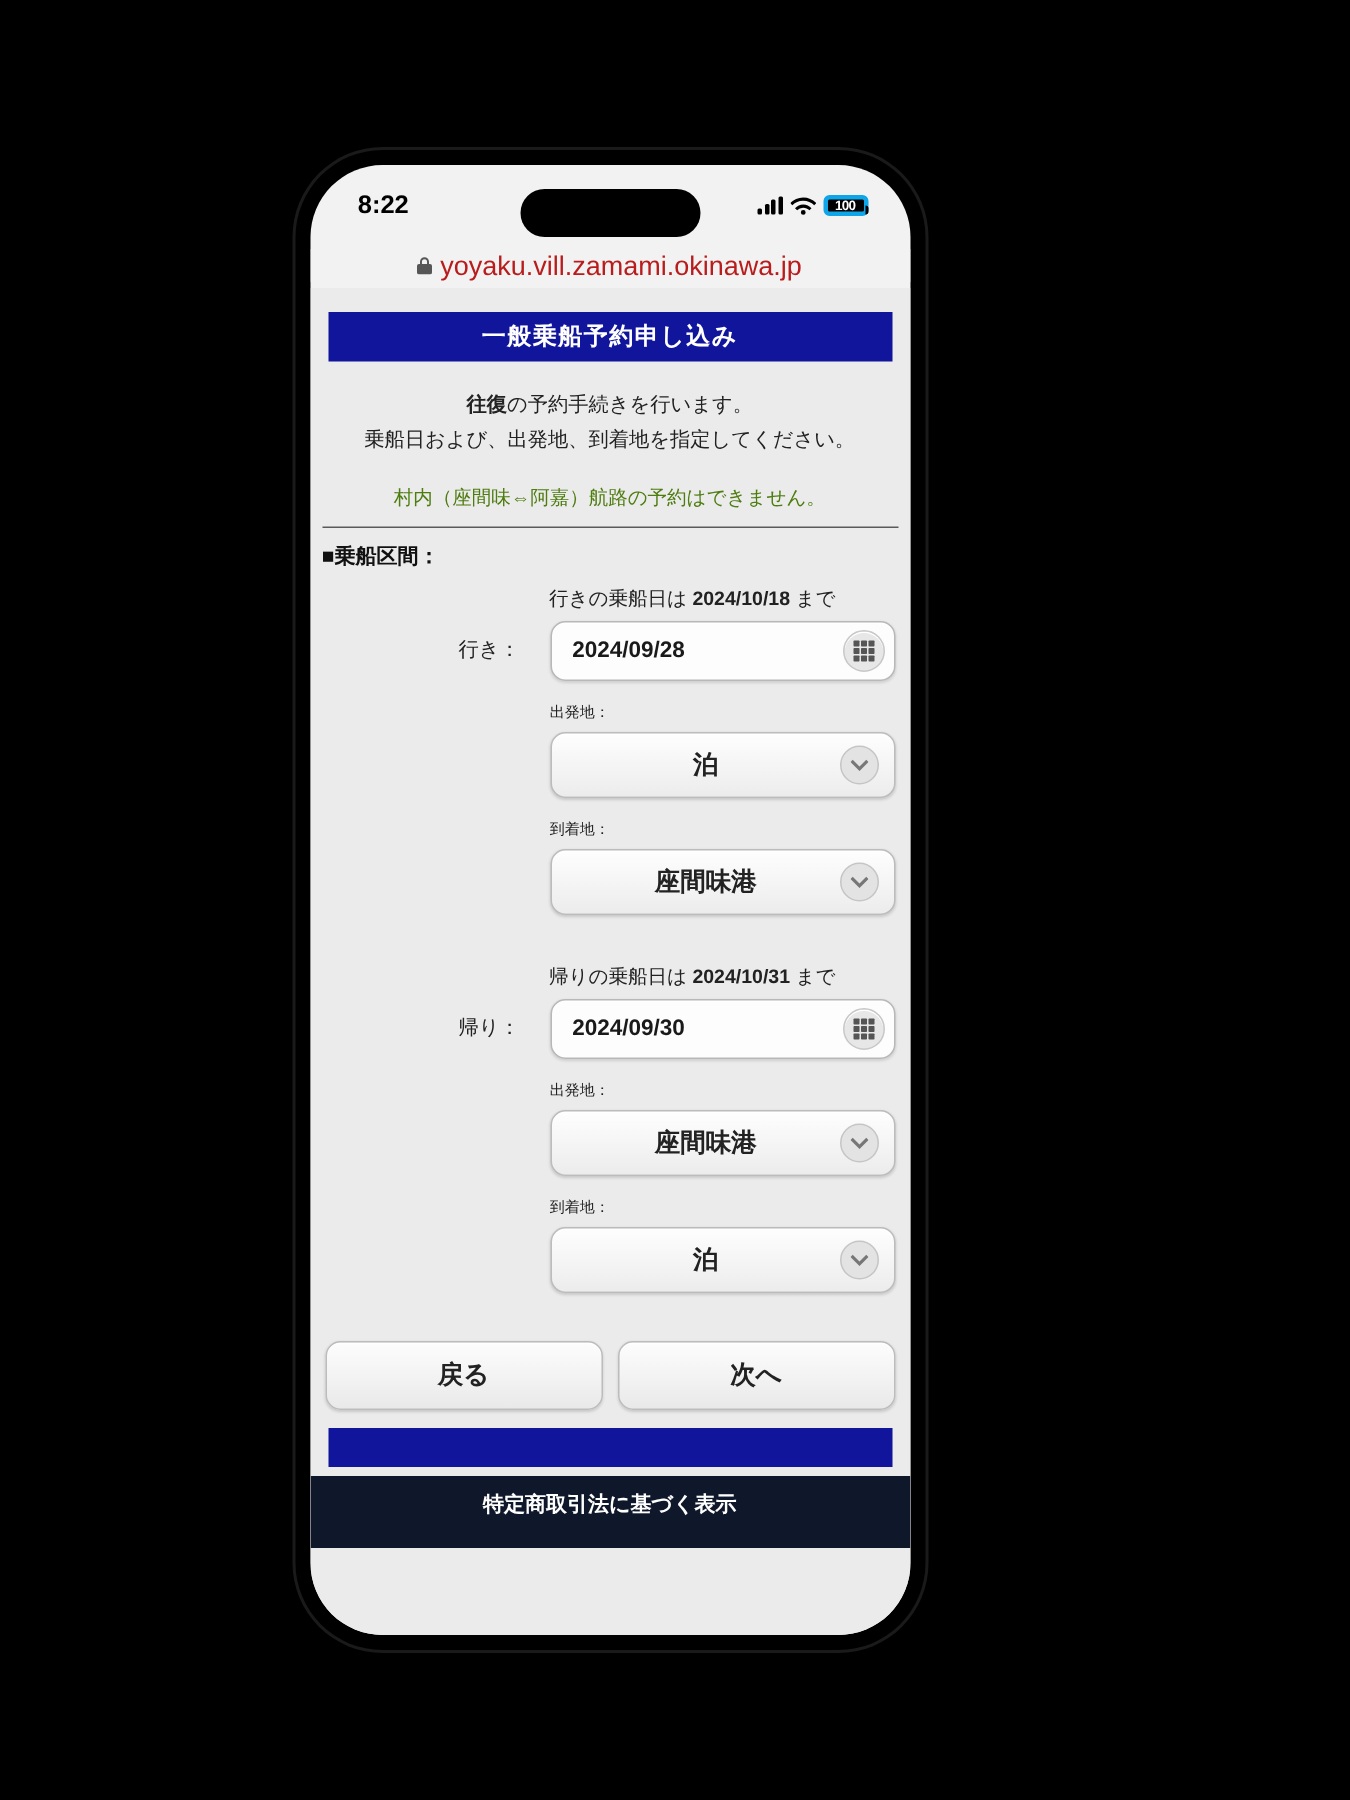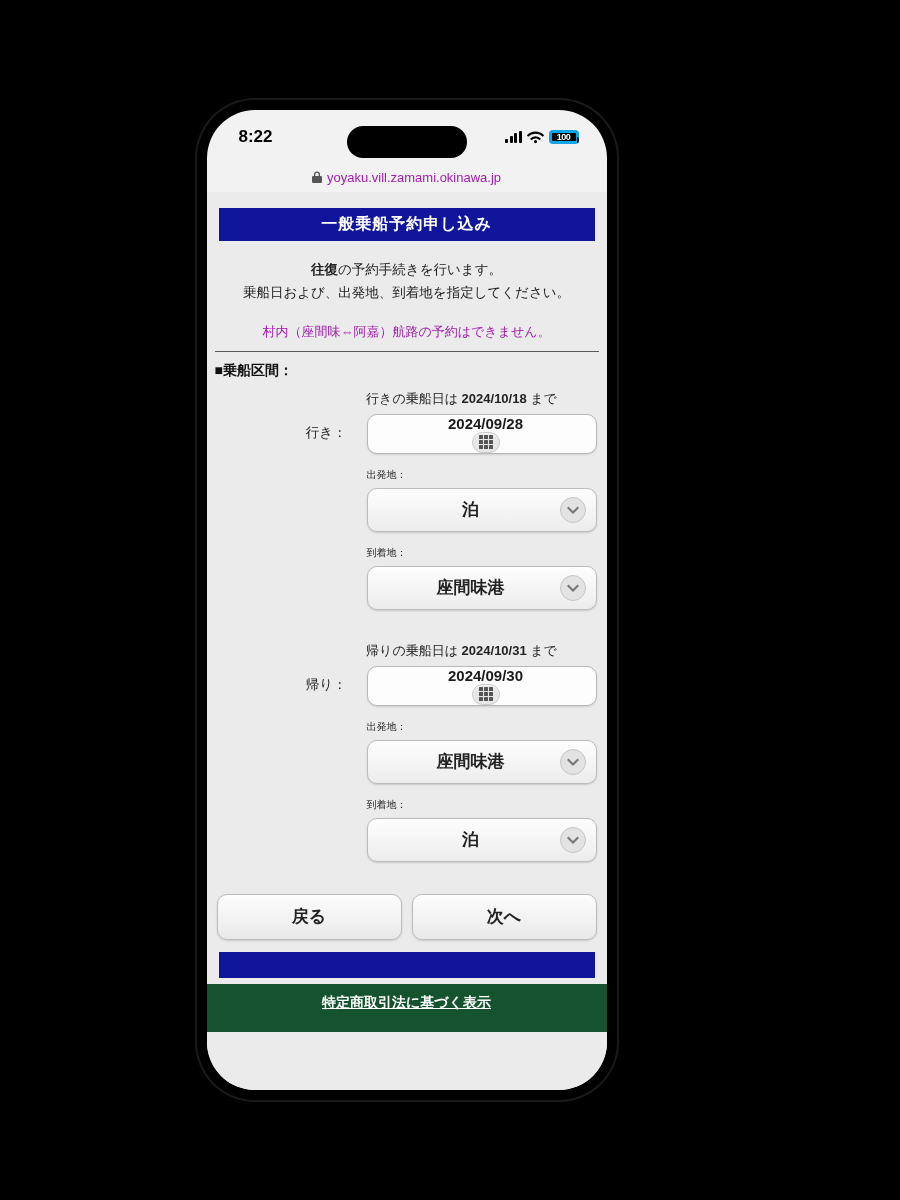--- a/index.html
+++ b/index.html
@@ -31,54 +31,54 @@
     .batt {
       width:30px; height:14px; border:3px solid #0ea5e9; border-radius:4px;
       background:#000; position:relative; display:flex; align-items:center; justify-content:center;
     }
     .batt::after { content:""; position:absolute; right:-3px; top:4px; width:2px; height:6px; background:#000; border-radius:0 2px 2px 0; }
     .batt-txt { font-size:9px; font-weight:700; color:#fff; letter-spacing:-0.5px; }
 
     .url-bar {
       position:absolute; top:56px; left:0; right:0; height:22px;
       display:flex; align-items:center; justify-content:center; gap:5px;
-      font-size:13px; color:#a21caf; background:#f2f2f2; z-index:35;
+      font-size:18px; color:#b91c1c; background:#f2f2f2; z-index:35;
     }
     .lock-ic svg{display:block}
 
     .content {
       position:absolute; top:82px; left:0; right:0; bottom:0;
       background:#ebebeb; overflow:hidden;
     }
 
     .banner {
       margin:16px 12px 0 12px;
       background:#10159c; color:#fff; text-align:center;
       font-weight:700; font-size:16px; padding:6px 0; letter-spacing:1px;
     }
     .intro { text-align:center; margin:18px 16px 0 16px; font-size:13.5px; line-height:1.7; color:#222; }
     .intro .bold { font-weight:700; }
-    .warning { text-align:center; color:#a21caf; font-size:13px; margin:18px 16px 10px 16px; }
+    .warning { text-align:center; color:#4d7c0f; font-size:13px; margin:18px 16px 10px 16px; }
 
     .hr { height:1px; background:#5a5a5a; margin:6px 8px 10px 8px; }
 
     .sec-label { font-size:14px; font-weight:700; margin:0 8px 10px 8px; color:#111; }
 
     .form-area { padding:0 10px; }
     .note { font-size:13px; color:#222; margin:4px 0 6px 110px;text-align:center; }
     .note b { font-weight:700; }
 
     .field-row { display:flex; align-items:flex-start; margin-bottom:6px; }
     .field-label { width:150px; flex:none; text-align:right; font-size:13.5px; padding-top:10px; padding-right:20px; color:#222; }
     .field-ctrl { flex:1; }
 
     .date-box {
       display:flex; align-items:center; background:#fdfdfd;
       border:1px solid #b8b8b8; border-radius:10px; height:40px;
-      padding:0 6px 0 14px; box-shadow:0 1px 2px rgba(0,0,0,.12), inset 0 1px 0 #fff;flex-direction:column;
+      padding:0 6px 0 14px; box-shadow:0 1px 2px rgba(0,0,0,.12), inset 0 1px 0 #fff;
     }
     .date-val { flex:1; font-size:15px; font-weight:700; color:#1a1a1a; }
     .cal-btn {
       width:28px; height:28px; border-radius:14px; background:#e7e7e7;
       display:flex; align-items:center; justify-content:center;
       border:1px solid #c8c8c8; box-shadow:inset 0 1px 0 #fff;
     }
     .cal-grid { width:14px; height:14px; display:grid; grid-template-columns:repeat(3,1fr); grid-template-rows:repeat(3,1fr); gap:1px; }
     .cal-grid i { background:#555; border-radius:0.5px; }
 
@@ -103,22 +103,22 @@
     .btn {
       flex:1; height:46px; border:1px solid #bcbcbc; border-radius:10px;
       background-image:linear-gradient(#fdfdfd,#e9e9e9);
       box-shadow:0 1px 2px rgba(0,0,0,.15), inset 0 1px 0 #fff;
       display:flex; align-items:center; justify-content:center;
       font-size:17px; font-weight:700; color:#222;
     }
 
     .footer-bar { height:26px; background:#10159c; margin:6px 12px 6px 12px; }
     .legal-strip {
-      background:#14532d; color:#fff; text-align:center; font-size:14px;
-      padding:10px 0 20px 0; text-decoration:underline; font-weight:700;
+      background:#0f172a; color:#fff; text-align:center; font-size:14px;
+      padding:10px 0 20px 0; font-weight:700;
     }
 
     .gap { height:28px; }
   </style>
 </head>
 <body>
 
 <div class="stage">
   <div class="phone">
     <div class="dyn-island"></div>

